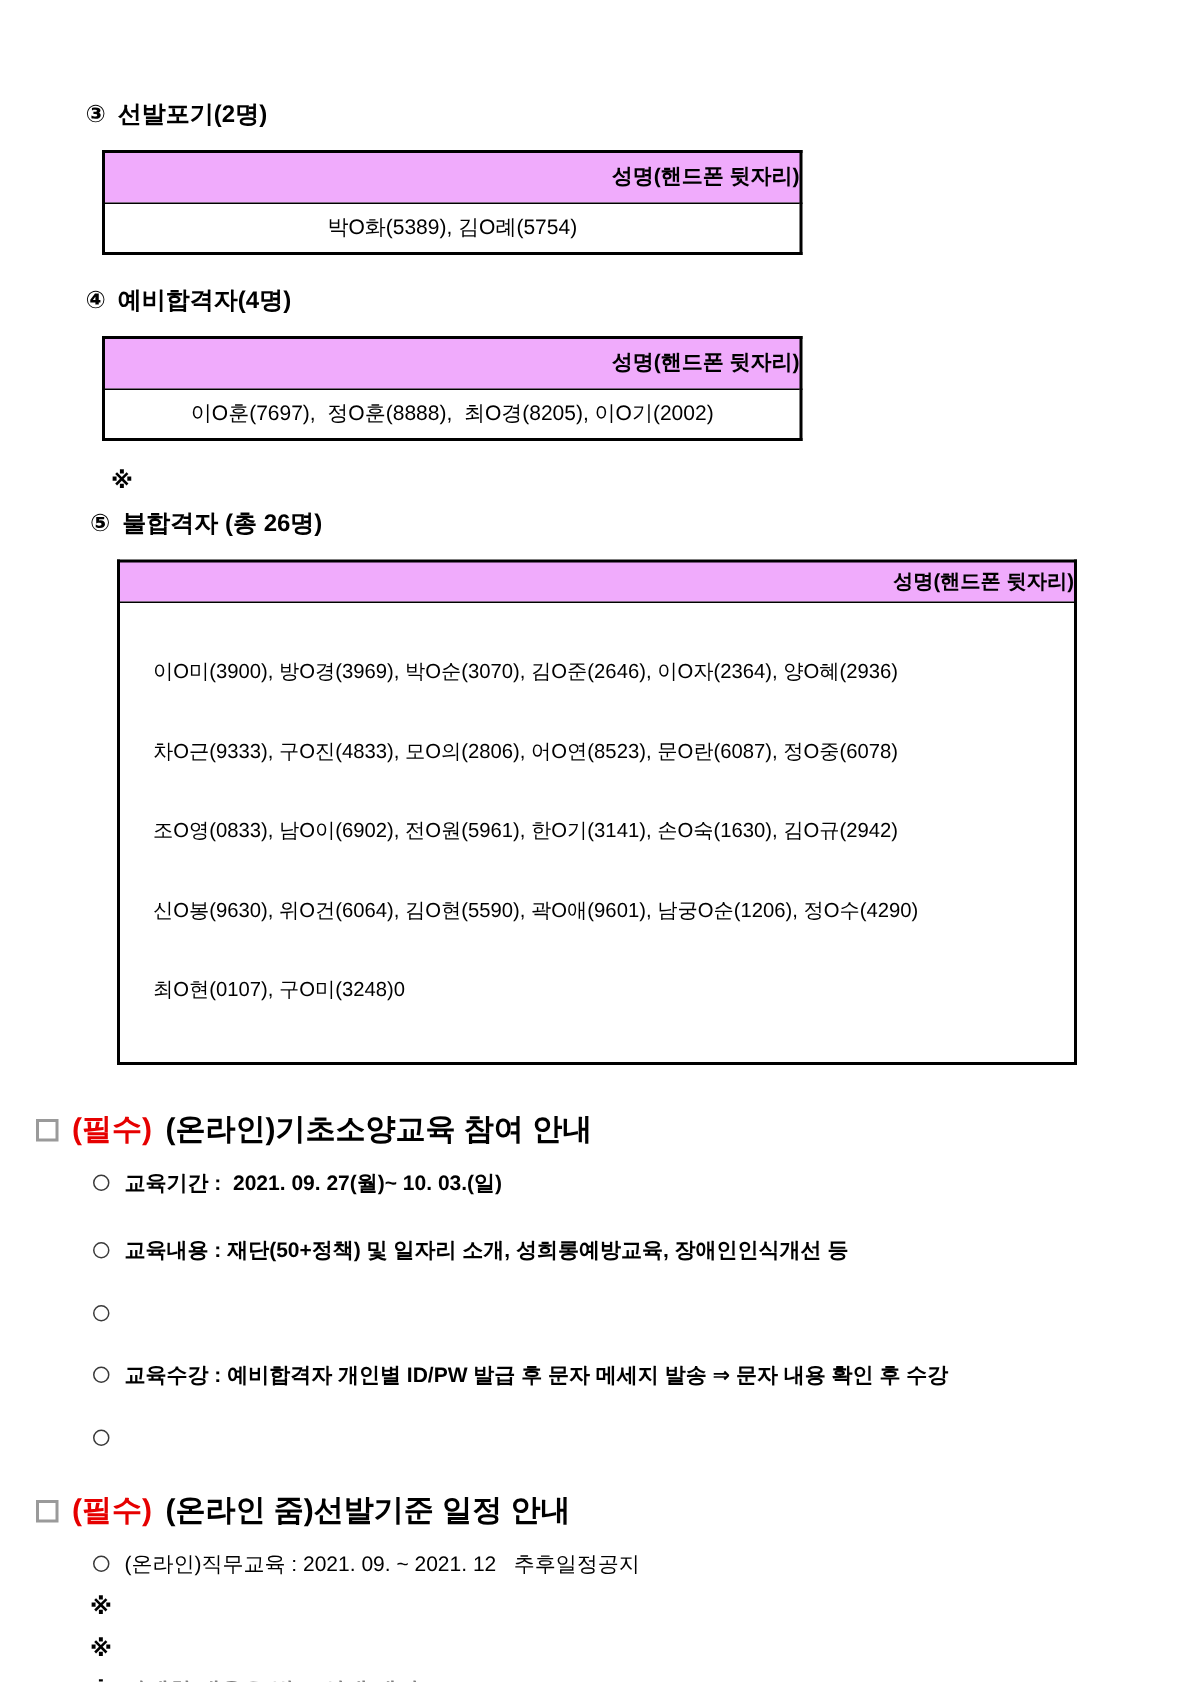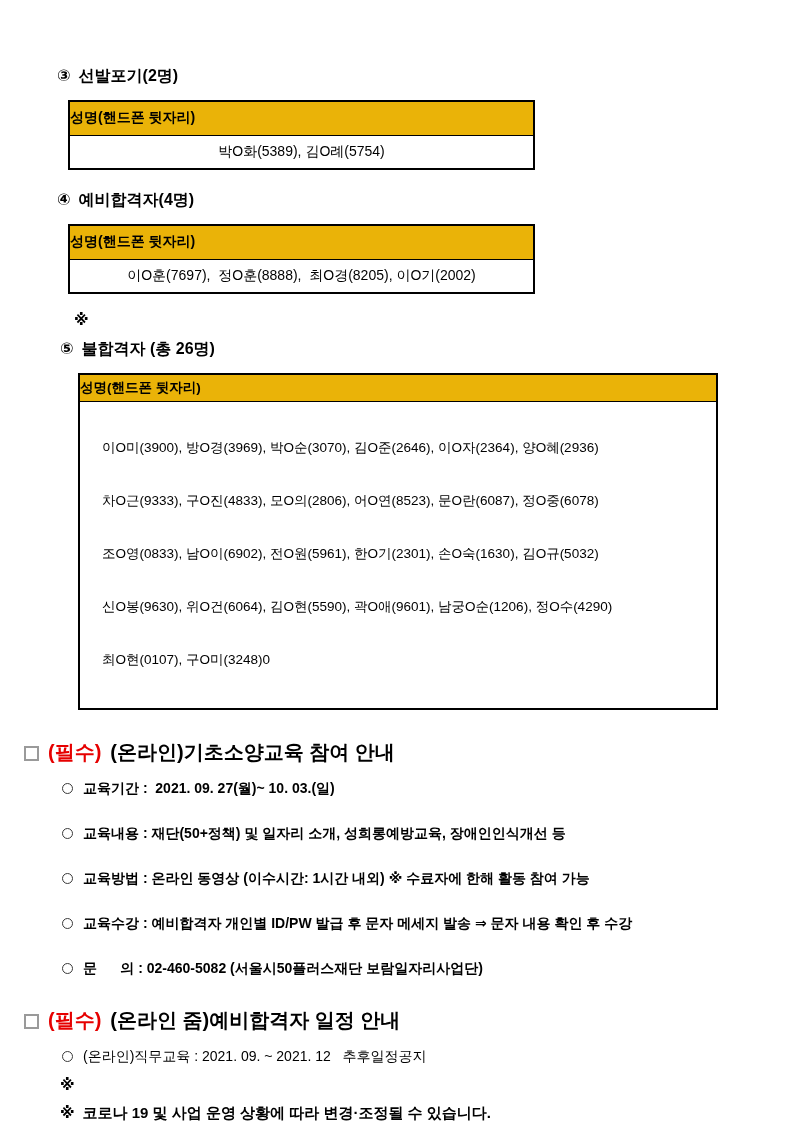--- a/index.html
+++ b/index.html
@@ -21,22 +21,22 @@
   }
   .h1st { padding-top: 66px; }
   .mt20 { margin-top: 20px; }
   .mt10 { margin-top: 10px; }
   .h5th { margin-left: 60px; }
 
   
   table { border-collapse: collapse; }
   .name-table { margin-top: 13px; margin-left: 68px; width: 467px; border: 2px solid #000; }
   .name-table th {
-    background: #eab308; border: 1px solid #000;
-    height: 34px; font-size: 14px; font-weight: 700; text-align: left;
+    background: #f0abfc; border: 1px solid #000;
+    height: 34px; font-size: 14px; font-weight: 700; text-align: right;
   }
   .name-table td {
     border: 1px solid #000; height: 34px;
     font-size: 14px; font-weight: 400; text-align: center; white-space: pre-wrap;
   }
   .fail-table { margin-left: 78px; width: 640px; }
   .fail-table th { height: 27px; font-size: 13.5px; }
   .fail-table td { text-align: left; padding: 4px 8px 7px 22px; height: auto; font-size: 13.5px; }
   .fail-line { line-height: 23px; white-space: pre-wrap; }
 
@@ -130,21 +130,21 @@
     <thead>
       <tr>
         <th>성명(핸드폰 뒷자리)</th>
       </tr>
     </thead>
     <tbody>
       <tr>
         <td>
           <div class="fail-line">이O미(3900), 방O경(3969), 박O순(3070), 김O준(2646), 이O자(2364), 양O혜(2936)</div>
           <div class="fail-line">차O근(9333), 구O진(4833), 모O의(2806), 어O연(8523), 문O란(6087), 정O중(6078)</div>
-          <div class="fail-line">조O영(0833), 남O이(6902), 전O원(5961), 한O기(2301), 손O숙(1630), 김O규(5032)</div>
+          <div class="fail-line">조O영(0833), 남O이(6902), 전O원(5961), 한O기(3141), 손O숙(1630), 김O규(2942)</div>
           <div class="fail-line">신O봉(9630), 위O건(6064), 김O현(5590), 곽O애(9601), 남궁O순(1206), 정O수(4290)</div>
           <div class="fail-line">최O현(0107), 구O미(3248)0</div>
         </td>
       </tr>
     </tbody>
   </table>
 
   <div class="sec-heading">
     <span class="square-icon"></span>
     <span class="red">(필수)</span>
@@ -153,46 +153,43 @@
   <div class="bullet first">
     <span class="circle-icon"></span>
     <span>교육기간 :  2021. 09. 27(월)~ 10. 03.(일)</span>
   </div>
   <div class="bullet">
     <span class="circle-icon"></span>
     <span>교육내용 : 재단(50+정책) 및 일자리 소개, 성희롱예방교육, 장애인인식개선 등</span>
   </div>
   <div class="bullet">
     <span class="circle-icon"></span>
-    <span>교육방법 : 온라인 동영상 (이수시간: 1시간 내외) ※ 수료자에 한해 활동 참여 가능</span>
   </div>
   <div class="bullet">
     <span class="circle-icon"></span>
     <span>교육수강 : 예비합격자 개인별 ID/PW 발급 후 문자 메세지 발송 ⇒ 문자 내용 확인 후 수강</span>
   </div>
   <div class="bullet">
     <span class="circle-icon"></span>
-    <span>문      의 : 02-460-5082 (서울시50플러스재단 보람일자리사업단)</span>
   </div>
 
   <div class="sec-heading">
     <span class="square-icon"></span>
     <span class="red">(필수)</span>
-    <span>(온라인 줌)예비합격자 일정 안내</span>
+    <span>(온라인 줌)선발기준 일정 안내</span>
   </div>
   <div class="bullet first regular">
     <span class="circle-icon"></span>
     <span>(온라인)직무교육 : 2021. 09. ~ 2021. 12   추후일정공지</span>
   </div>
   <div class="job-note">
     <span>※</span>
   </div>
   <div class="job-note">
     <span>※</span>
-    <span>코로나 19 및 사업 운영 상황에 따라 변경·조정될 수 있습니다.</span>
   </div>
   <div class="job-note">
     <span>※</span>
     <span>자세한 내용은 별도 안내 예정</span>
   </div>
 
   <div class="sec-heading">
     
     <span>문의</span>
   </div>

